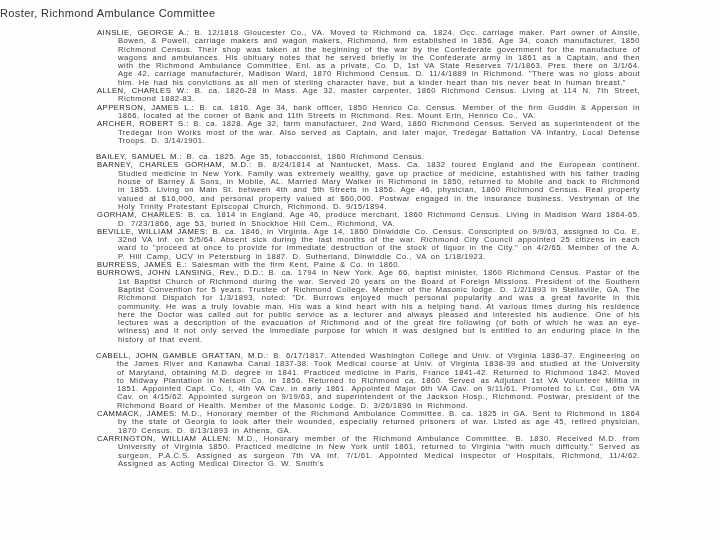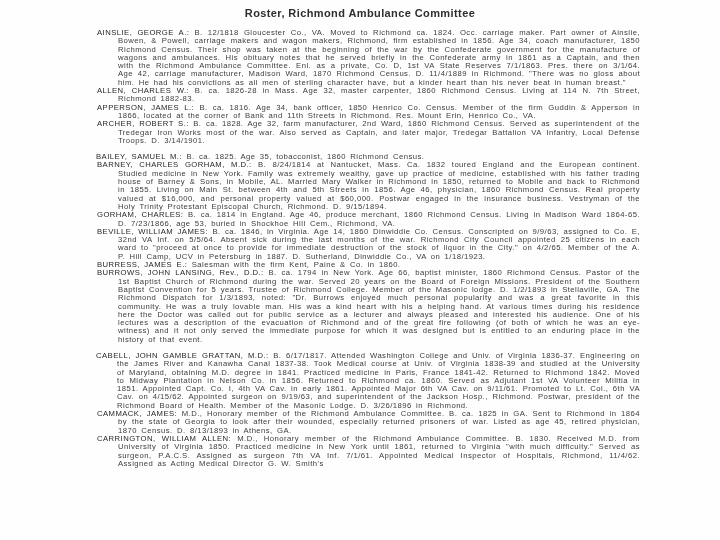--- a/index.html
+++ b/index.html
@@ -13,23 +13,23 @@
     width: 720px;
     height: 540px;
     background: #fefefe;
     overflow: hidden;
   }
   .doc-title {
     position: absolute;
     top: 7px;
     left: 0;
     width: 720px;
-    text-align: center;
+    text-align: left;
     font-size: 11px;
-    font-weight: bold;
+    font-weight: normal;
     color: #2e2e2e;
     letter-spacing: 0.4px;
   }
   .roster-body {
     position: absolute;
     top: 29px;
     left: 97px;
     width: 543px;
     color: #3c3c3c;
     font-size: 7.7px;

